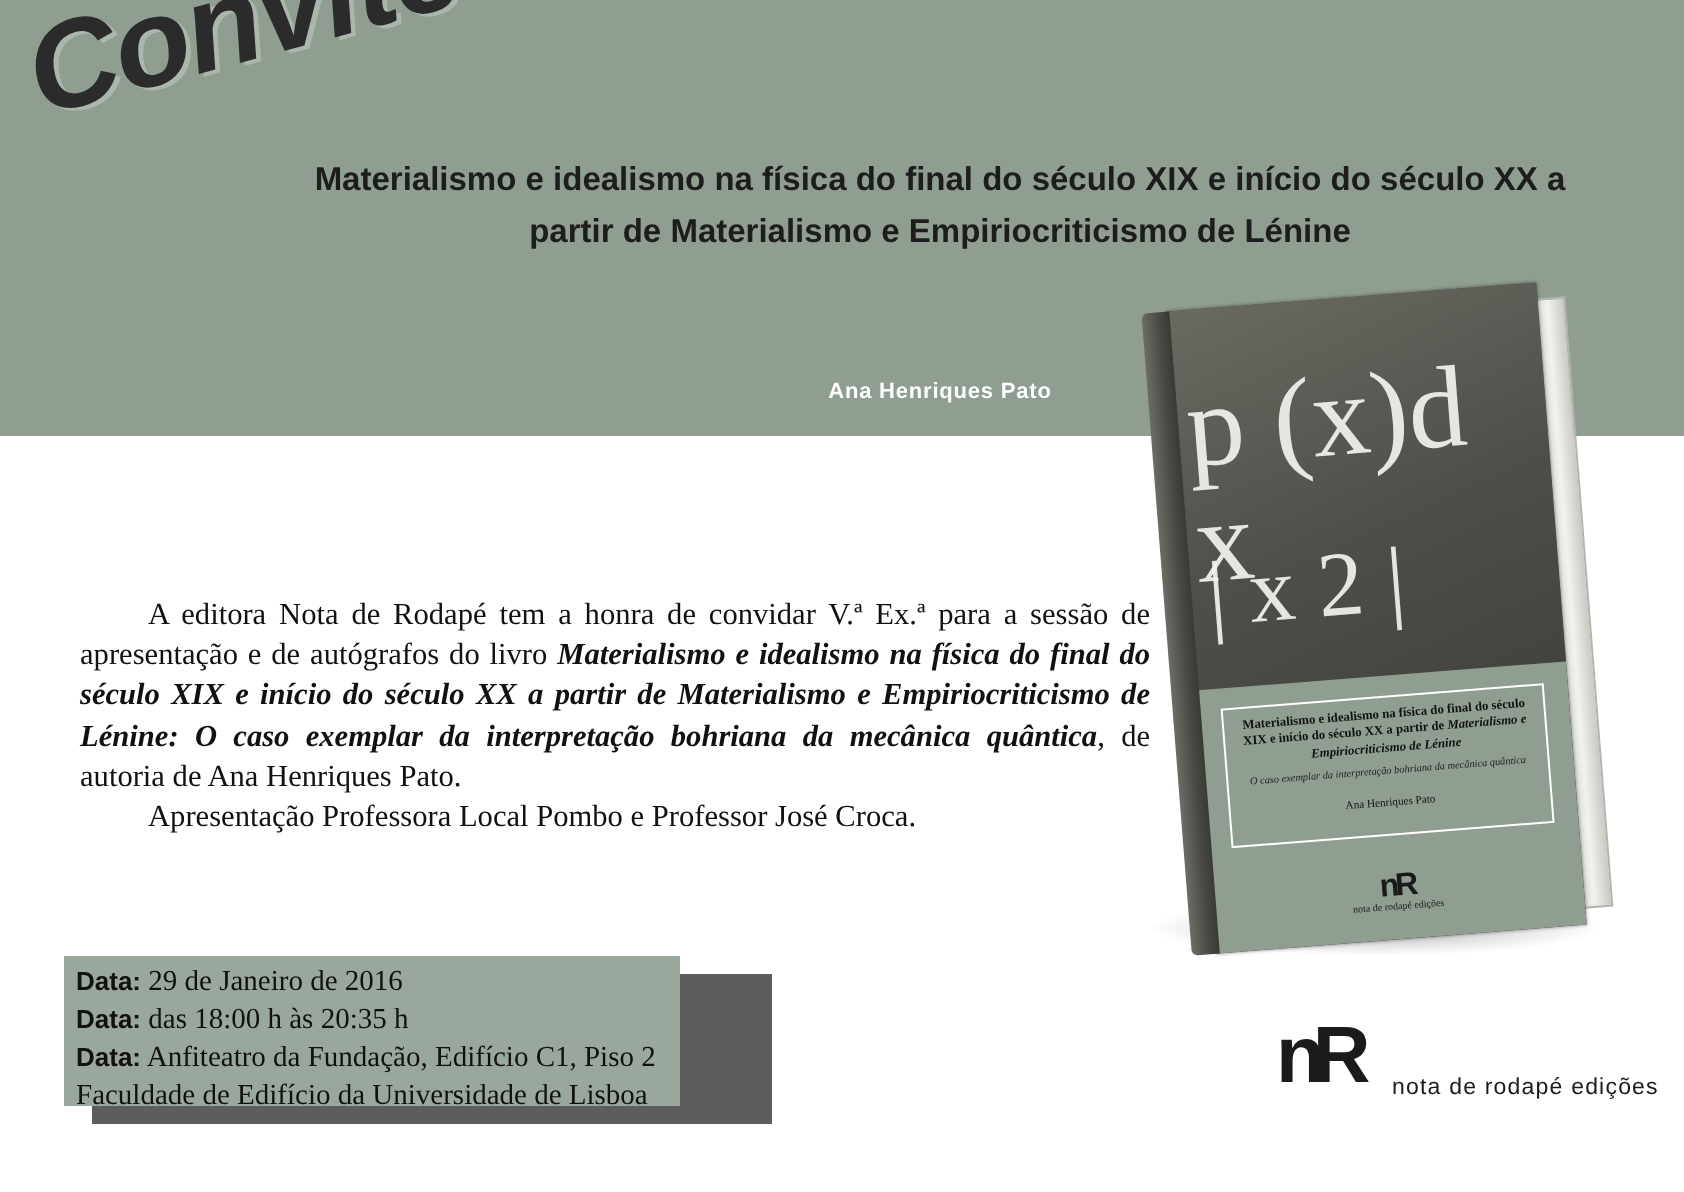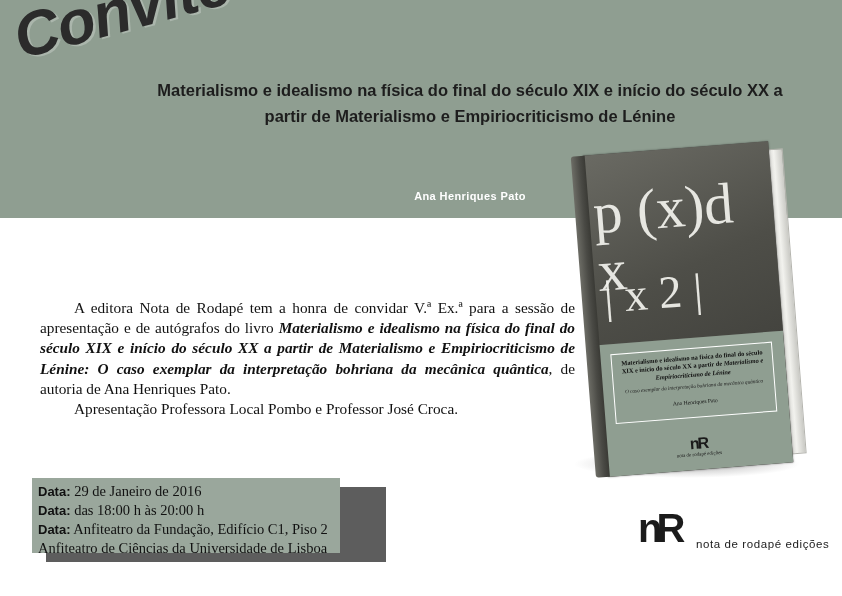--- a/index.html
+++ b/index.html
@@ -297,27 +297,27 @@
   </div>
 
   <div class="info-shadow"></div>
   <div class="info-box">
     <div class="info-line">
       <span class="lbl">Data:</span>
       <span>29 de Janeiro de 2016</span>
     </div>
     <div class="info-line">
       <span class="lbl">Data:</span>
-      <span>das 18:00 h às 20:00 h</span>
+      <span>das 18:00 h às 20:35 h</span>
     </div>
     <div class="info-line">
       <span class="lbl">Data:</span>
       <span>Anfiteatro da Fundação, Edifício C1, Piso 2</span>
     </div>
-    <div class="info-line">Anfiteatro de Ciências da Universidade de Lisboa</div>
+    <div class="info-line">Faculdade de Edifício da Universidade de Lisboa</div>
   </div>
 
   <div class="book-wrap">
     <div class="book-shadow"></div>
     <div class="book">
       <div class="book-pages"></div>
       <div class="book-cover">
         <div class="cover-top">
           <div class="formula" style="left:6px; top:30px;">p (x)d x</div>
           <div class="formula" style="left:10px; top:120px; font-size:46px;">| x 2 |</div>

